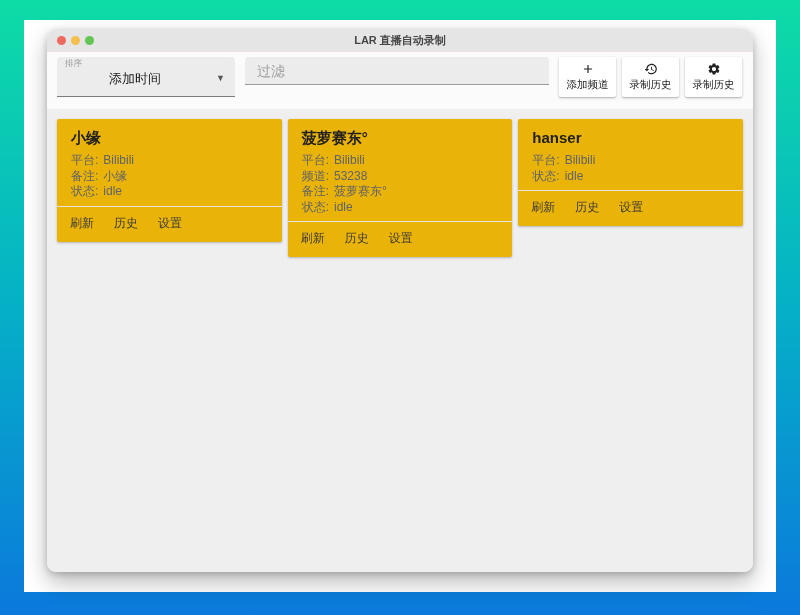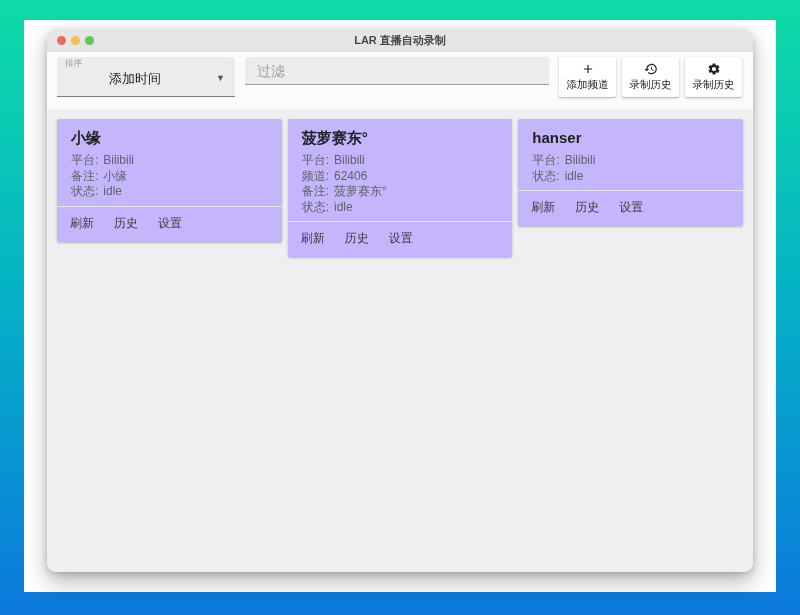--- a/index.html
+++ b/index.html
@@ -45,21 +45,21 @@
   .tb-btn {
     width:57px; height:40px; background:#ffffff; border:none; border-radius:2px; padding:0;
     box-shadow:0 1px 3px rgba(0,0,0,0.22), 0 1px 1px rgba(0,0,0,0.12);
     display:flex; flex-direction:column; align-items:center; justify-content:center; gap:2px; cursor:pointer;
   }
   .tb-btn svg { width:14px; height:14px; fill:#222; }
   .tb-btn .lbl { font-size:10.5px; color:#222; font-family:"Liberation Sans","DejaVu Sans",sans-serif; }
 
   .content { flex:1; background:#efefef; padding:10px; display:flex; align-items:flex-start; gap:6px; }
   .card {
-    width:225px; background:#c4b5fd; border-radius:2px; box-sizing:border-box;
+    width:225px; background:#eab308; border-radius:2px; box-sizing:border-box;
     box-shadow:0 1px 3px rgba(0,0,0,0.16), 0 1px 2px rgba(0,0,0,0.10);
   }
   .card-body { padding:10px 14px 6px; }
   .card-title { font-size:15px; font-weight:600; color:#212121; line-height:18px; margin-bottom:6px; }
   .field { font-size:12px; line-height:15.5px; color:#5f6368; }
   .fvalue { margin-left:5px; }
   .divider { height:1px; background:#e4e4e4; }
   .card-actions { display:flex; justify-content:flex-start; gap:20px; padding:8px 13px 10px; }
   .action { font-size:12px; font-weight:500; color:#3a3a3a; cursor:pointer; }
 </style>
@@ -122,21 +122,21 @@
             <span class="action">刷新</span>
             <span class="action">历史</span>
             <span class="action">设置</span>
           </div>
         </div>
 
         <div class="card">
           <div class="card-body">
             <div class="card-title">菠萝赛东°</div>
             <div class="field"><span>平台:</span><span class="fvalue">Bilibili</span></div>
-            <div class="field"><span>频道:</span><span class="fvalue">62406</span></div>
+            <div class="field"><span>频道:</span><span class="fvalue">53238</span></div>
             <div class="field"><span>备注:</span><span class="fvalue">菠萝赛东°</span></div>
             <div class="field"><span>状态:</span><span class="fvalue">idle</span></div>
           </div>
           <div class="divider"></div>
           <div class="card-actions">
             <span class="action">刷新</span>
             <span class="action">历史</span>
             <span class="action">设置</span>
           </div>
         </div>

